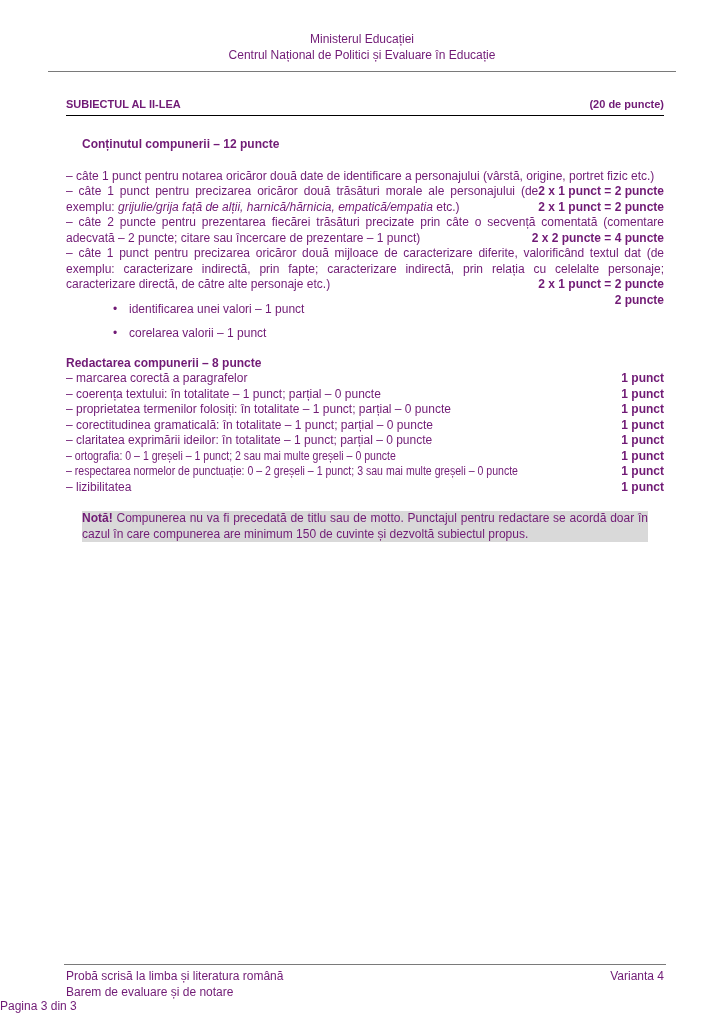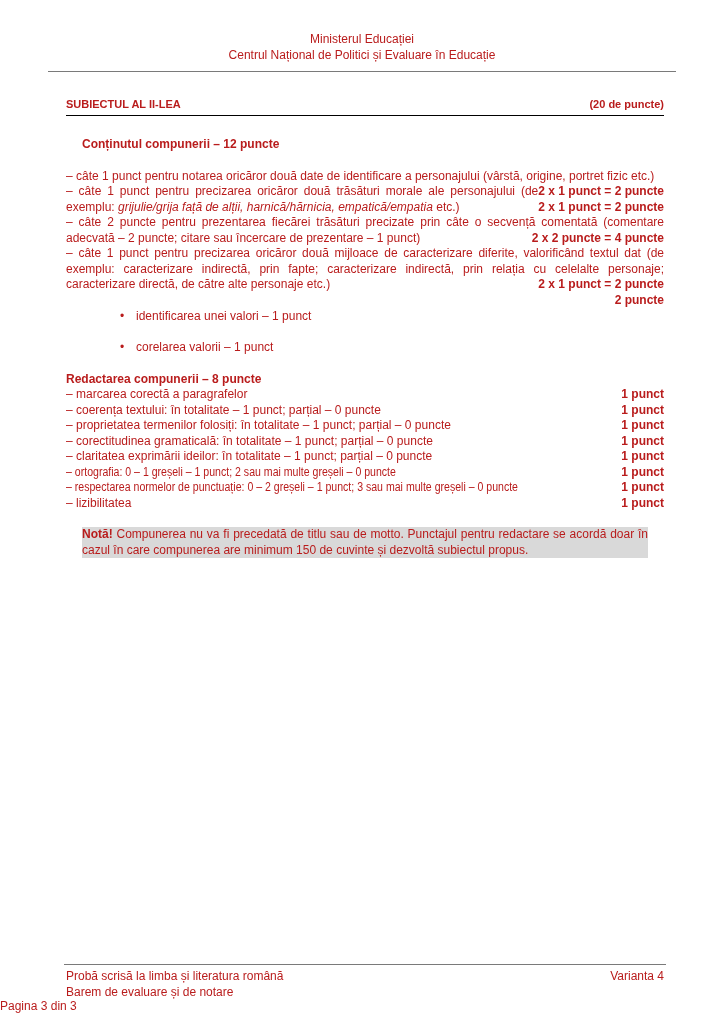--- a/index.html
+++ b/index.html
@@ -3,21 +3,21 @@
 <meta charset="utf-8">
 <style>
   html,body { margin:0; padding:0; background:#e8e8e8; }
   .page {
     position:relative;
     width:724px; height:1024px;
     margin:0 auto;
     background:#ffffff;
     font-family:"Liberation Sans","DejaVu Sans",sans-serif;
     font-size:12px; line-height:15.5px;
-    color:#b91c1c;
+    color:#701a75;
     overflow:hidden;
   }
   
   .doc-header { position:absolute; top:32px; left:0; width:724px; text-align:center; }
   .rule { position:absolute; border-top:1px solid #7a7a7a; }
   .rule.header { top:71px; left:48px; width:628px; }
   .rule.footer { top:964px; left:64px; width:602px; }
 
   
   .subject-row {
@@ -27,21 +27,21 @@
     border-bottom:1.6px solid #000; padding-bottom:2px;
   }
 
   
   .textblock { position:absolute; top:121px; left:66px; width:598px; }
   .sec-heading { font-weight:bold; margin:16px; }
   .item { margin:0; text-align:justify; }
   .item .score { float:right; font-weight:bold; }
   .em-it { font-style:italic; }
 
-  .bullet-row { margin:16px; padding-left:38px; }
+  .bullet-row { margin:9px; padding-left:38px; }
   .bullet-row .marker { display:inline-block; width:16px; }
 
   .red-heading { font-weight:bold; margin:14px 0 0 0; }
   .r-row { position:relative; margin:0; }
   .r-row .score { position:absolute; right:0; top:0; font-weight:bold;margin-left:29px; }
   .r-text.condensed {
     display:inline-block; white-space:nowrap;
     transform:scaleX(0.88); transform-origin:0 50%;
   }
 

